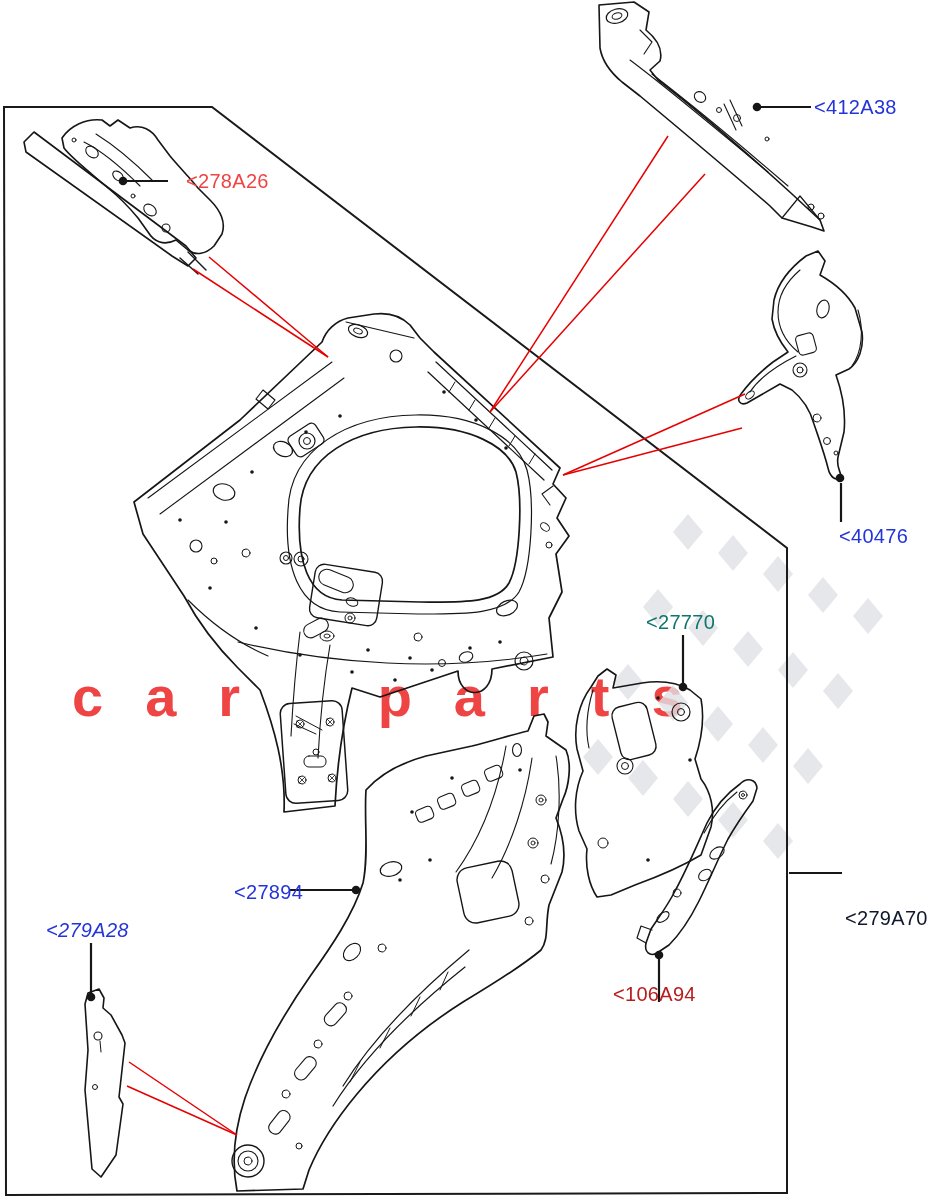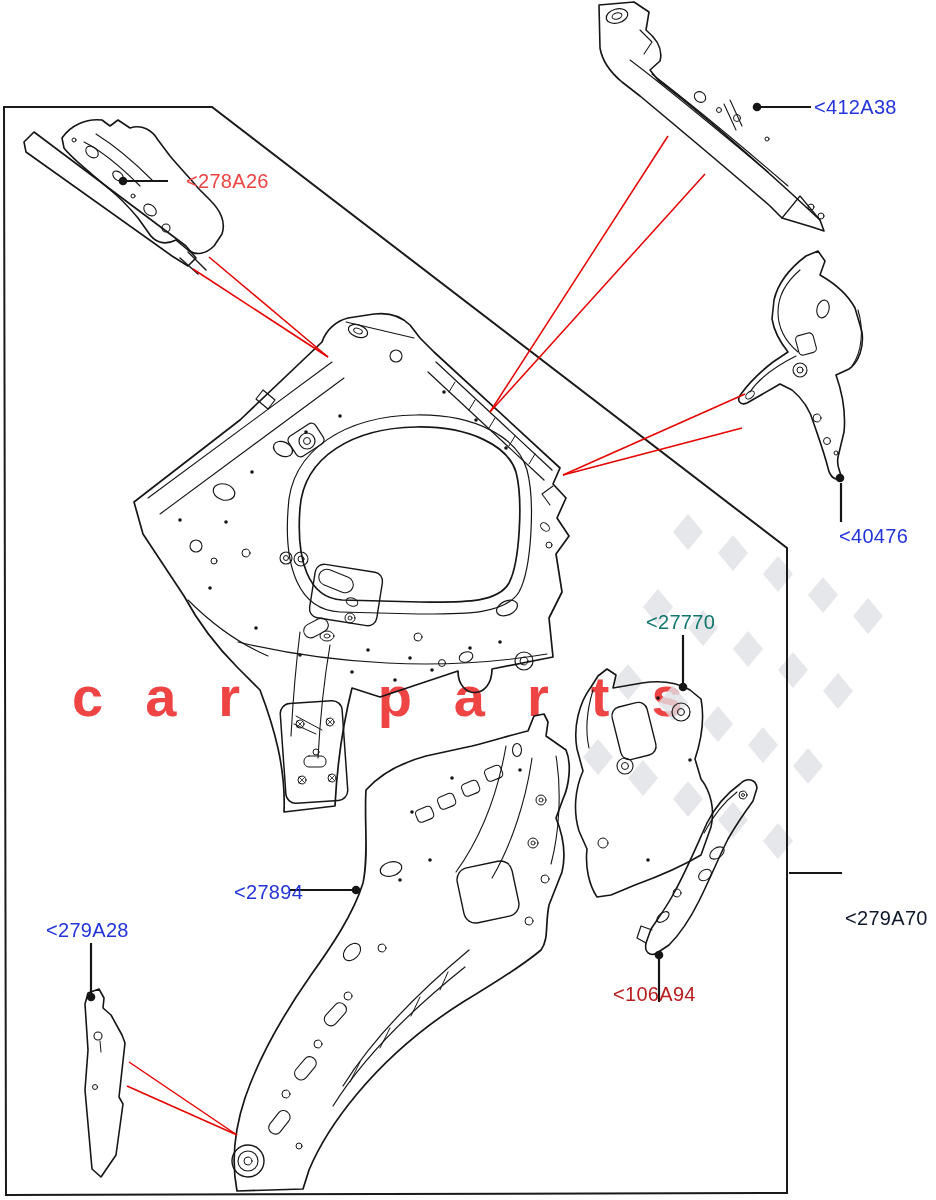--- a/index.html
+++ b/index.html
@@ -334,17 +334,17 @@
         <circle cx="659" cy="955" r="4.3" fill="#161616"></circle>
         <line x1="842" y1="873" x2="789" y2="873" stroke="#161616" stroke-width="2.2"></line>
       </g>
   </svg>
 
   <div class="plabel" style="left: 186px; top: 169px; color: #ef4444;"><span>&lt;278A26</span></div>
   <div class="plabel" style="left: 814px; top: 95px; color: rgb(35, 52, 217);"><span>&lt;412A38</span></div>
   <div class="plabel" style="left: 839px; top: 524px; color: rgb(35, 52, 217);"><span>&lt;40476</span></div>
   <div class="plabel" style="left: 646px; top: 610px; color: #0f766e;"><span>&lt;27770</span></div>
   <div class="plabel" style="left: 218px; top: 880px; color: rgb(35, 52, 217); margin-left: 16px;"><span>&lt;27894</span></div>
-  <div class="plabel" style="left: 46px; top: 918px; color: rgb(35, 52, 217);"><span>&lt;279A28</span></div>
+  <div class="plabel" style="left: 46px; top: 918px; color: rgb(35, 52, 217); font-style: italic;"><span>&lt;279A28</span></div>
   <div class="plabel" style="left: 613px; top: 982px; color: #b91c1c;"><span>&lt;106A94</span></div>
   <div class="plabel" style="left: 845px; top: 906px; color: #0f172a;"><span>&lt;279A70</span></div>
 
 </div>
 
 </body></html>

